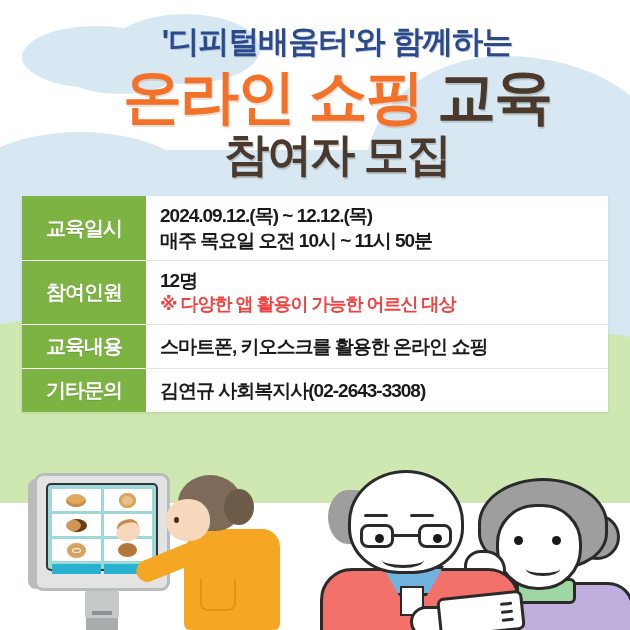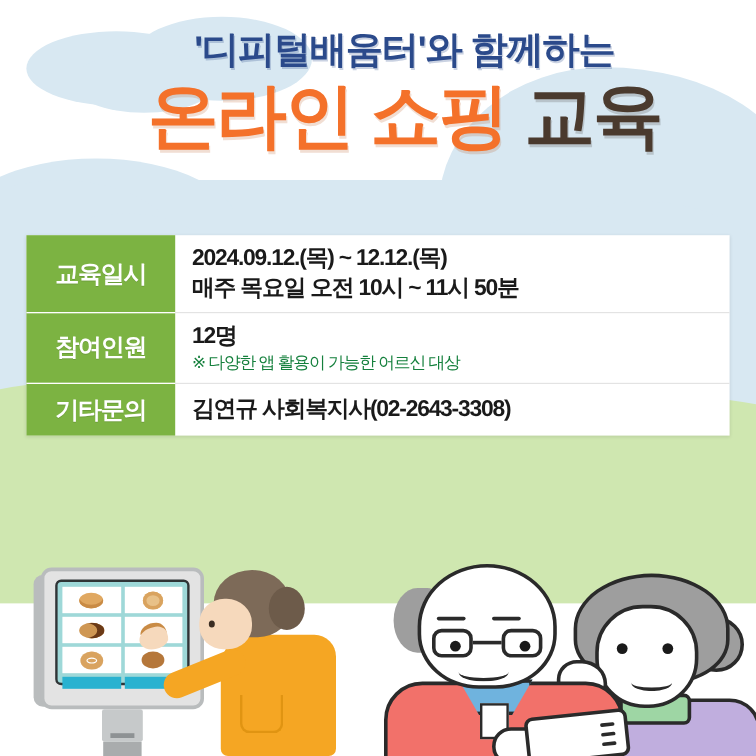--- a/index.html
+++ b/index.html
@@ -121,21 +121,21 @@
     vertical-align:middle;
     color:#1a1a1a;
     font-size:19px; font-weight:bold;
     letter-spacing:-1px;
     line-height:1.32;
     margin-top:16px;
   }
   .row-tall th, .row-tall td { height:54px; }
   .row-std  th, .row-std  td { height:44px; }
 
-  .note-red { color:#15803d; font-weight:normal; font-size:14px; }
+  .note-red { color:#ef4444; font-weight:bold; font-size:18px; }
   .val-line { display:block; }
 
   
   .illus { position:absolute; left:0; top:455px; width:630px; height:175px; }
 
   
   .kiosk { position:absolute; left:28px; top:18px; width:148px; height:157px; }
   .kiosk-body {
     position:absolute; left:6px; top:0; width:136px; height:118px;
     background:#e3e3e3; border:3px solid #b9bcbd; border-radius:9px;
@@ -333,20 +333,21 @@
     <div class="band-green-hill-r"></div>
     <div class="floor-white"></div>
   </div>
 
   <div class="headline">
     <div class="line-1">'디피털배움터'와 함께하는</div>
     <div class="line-2">
       <span class="t-orange">온라인 쇼핑</span>
       <span class="t-brown">교육</span>
     </div>
+    <div class="line-3 t-brown">참여자 모집</div>
   </div>
 
   <table class="info-table">
     <tbody>
       <tr class="row-tall">
         <th>교육일시</th>
         <td>
           <span class="val-line">2024.09.12.(목) ~ 12.12.(목)</span>
           <span class="val-line">매주 목요일 오전 10시 ~ 11시 50분</span>
         </td>
@@ -354,20 +355,26 @@
 
 
       <tr class="row-tall">
         <th>참여인원</th>
         <td>
           <span class="val-line">12명</span>
           <span class="val-line note-red">※ 다양한 앱 활용이 가능한 어르신 대상</span>
         </td>
       </tr>
 
+      <tr class="row-std">
+        <th>교육내용</th>
+        <td>
+          <span class="val-line">스마트폰, 키오스크를 활용한 온라인 쇼핑</span>
+        </td>
+      </tr>
 
       <tr class="row-std">
         <th>기타문의</th>
         <td>
           <span class="val-line">김연규 사회복지사(02-2643-3308)</span>
         </td>
       </tr>
     </tbody>
   </table>
 

